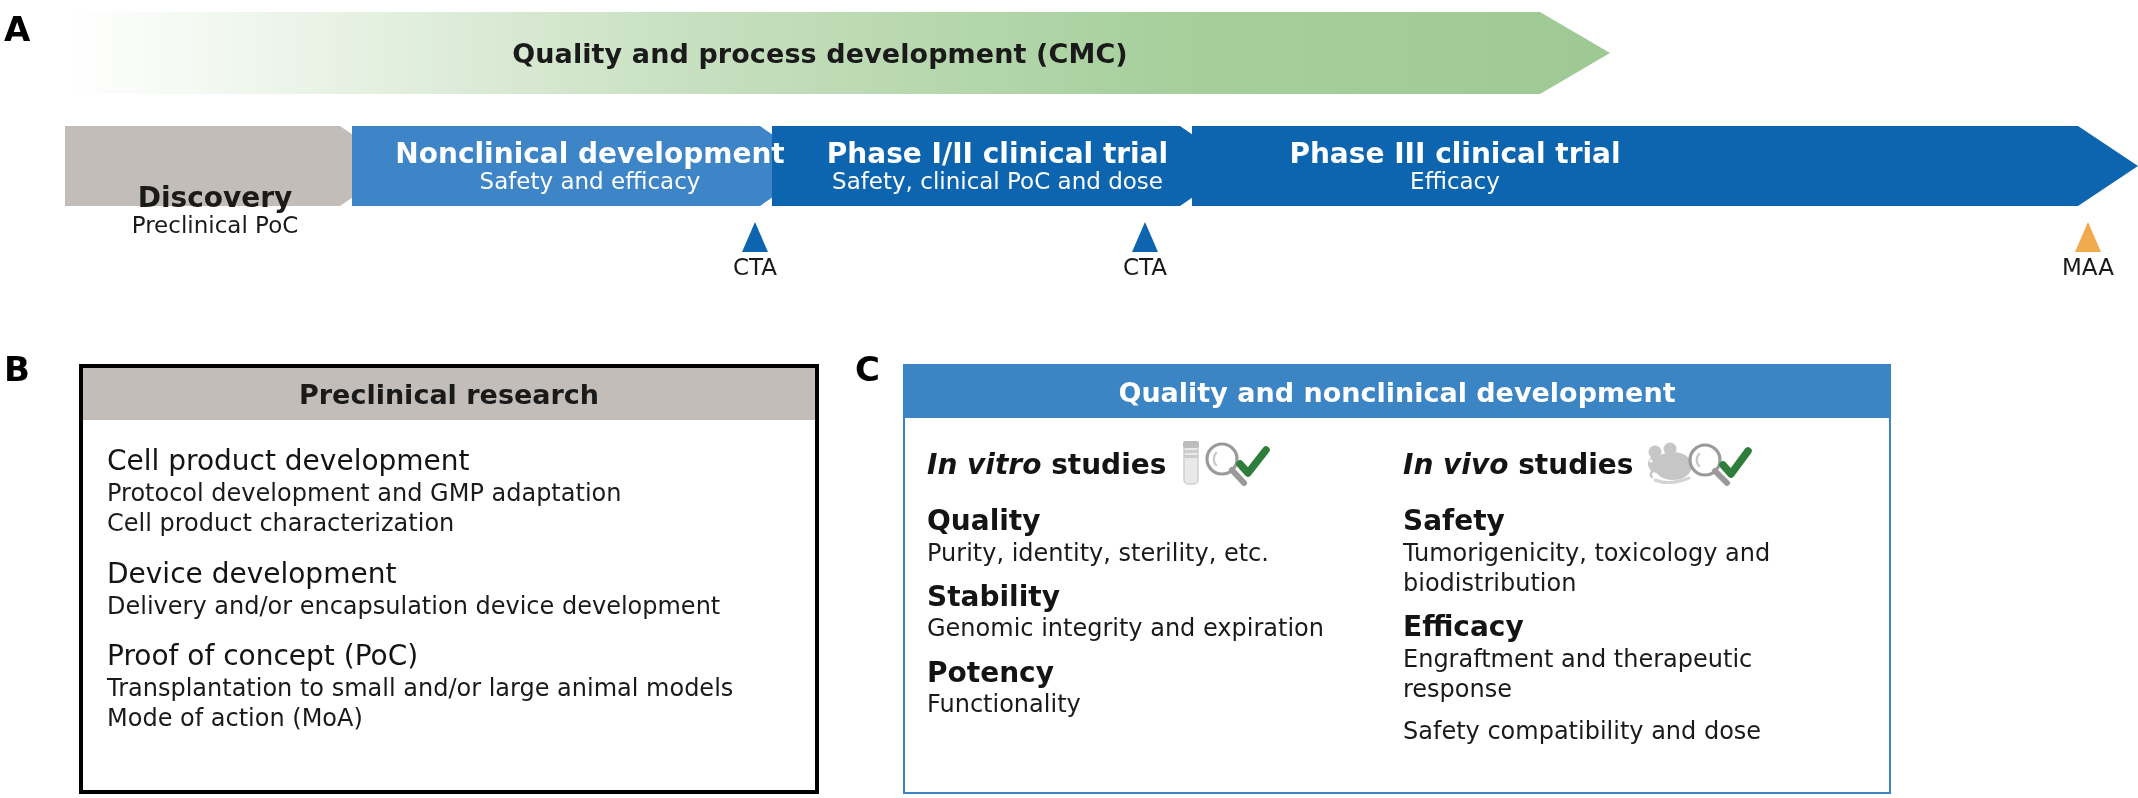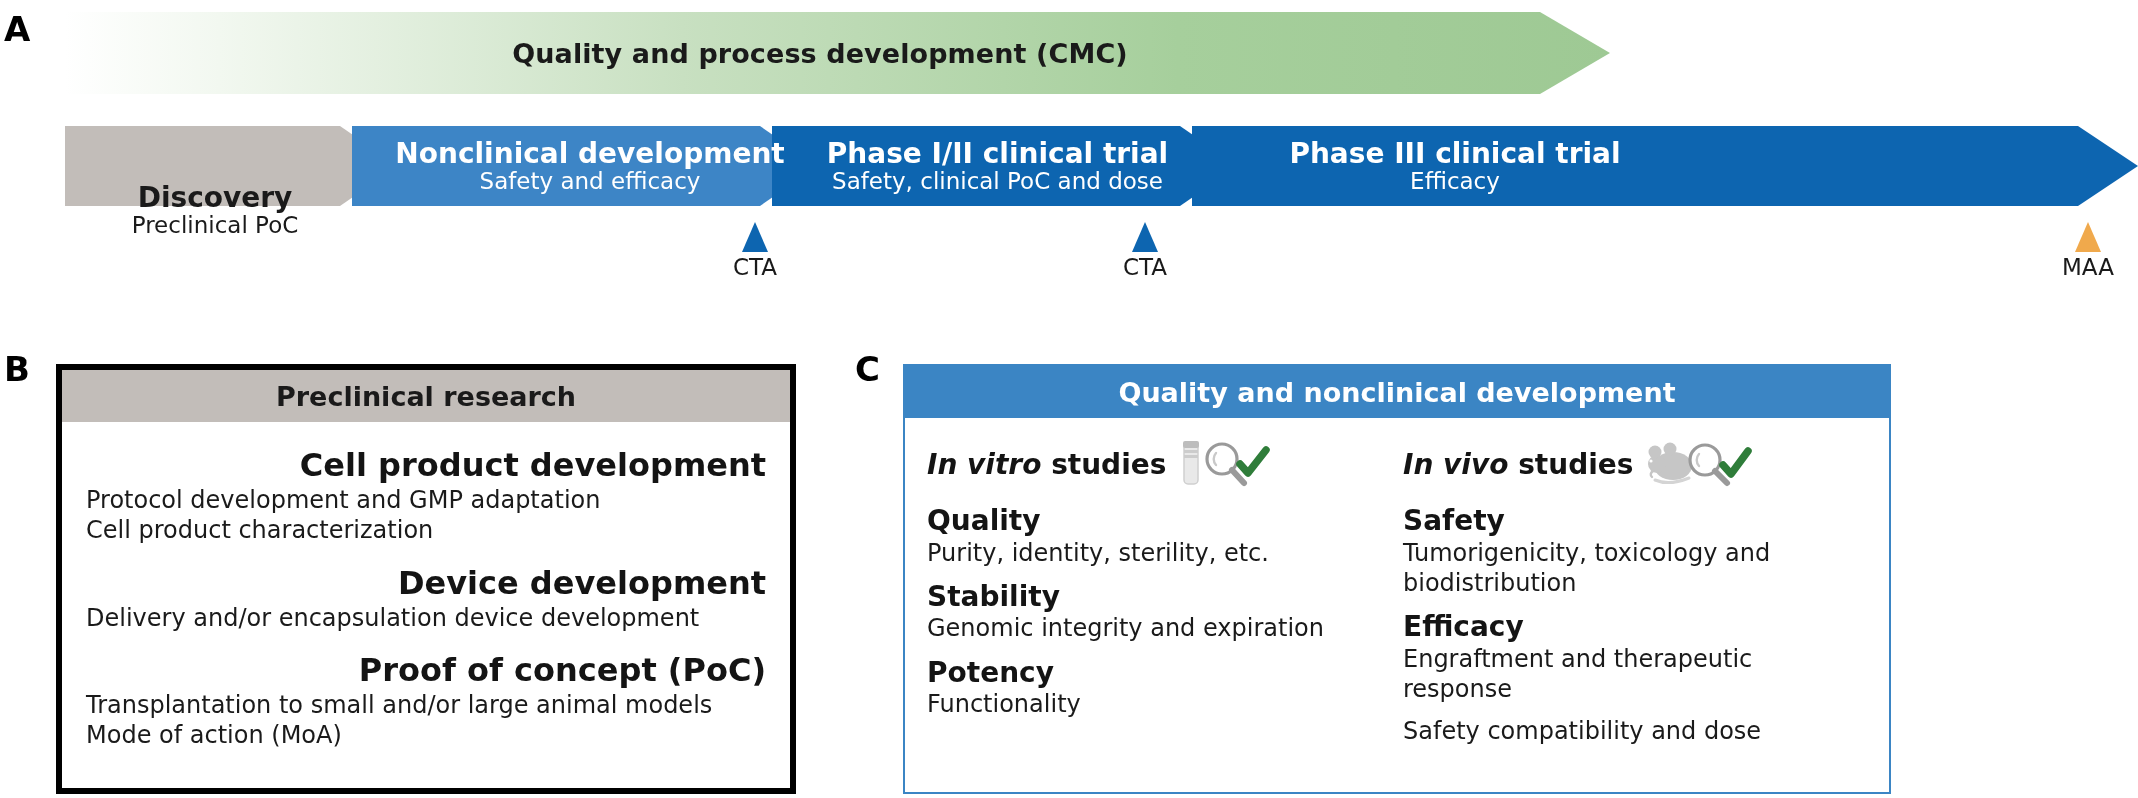--- a/index.html
+++ b/index.html
@@ -103,47 +103,46 @@
     line-height: 1;
     display: block;
   }
   #milestone-0 { left: 710px;  top: 222px; }
   #milestone-1 { left: 1100px; top: 222px; }
   #milestone-2 { left: 2043px; top: 222px; }
 
   
   #panel-b {
     position: absolute;
-    left: 56px;
+    left: 79px;
     top: 364px;
     width: 740px;
     height: 430px;
-    border: 6px solid #000000;
+    border: 4px solid #000000;
     box-sizing: border-box;
     background: #ffffff;
   }
   #panel-b-header {
     height: 52px;
     background: #c2bdb9;
     display: flex;
     align-items: center;
     justify-content: center;
     font-size: 27px;
     font-weight: bold;
     color: #1a1a1a;
   }
   #panel-b-body { padding: 24px 24px 10px 24px; }
   .b-group { margin-bottom: 18px; }
   .b-group:last-child { margin-bottom: 0; }
   .b-head {
-    font-size: 32px;
-    font-weight: bold;
+    font-size: 28px;
+    font-weight: normal;
     color: #141414;
     line-height: 1.22;
-    text-align: right;
   }
   .b-line {
     font-size: 24px;
     color: #1a1a1a;
     line-height: 1.26;
   }
 
   
   #panel-c {
     position: absolute;

